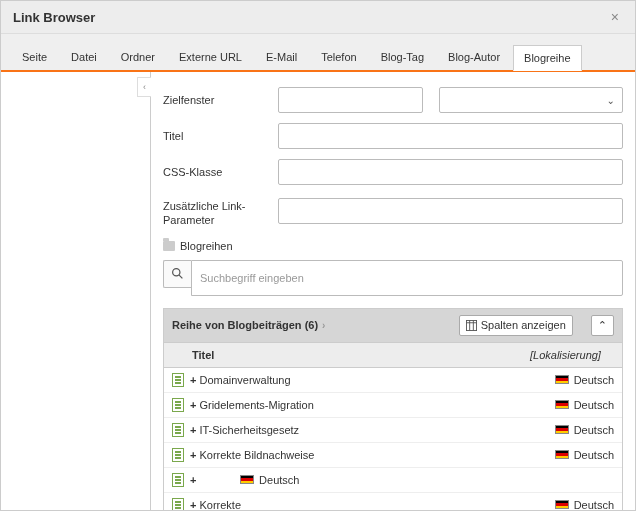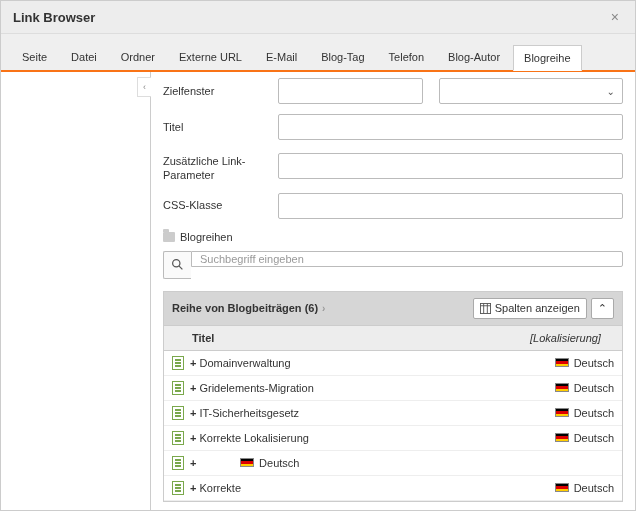--- a/index.html
+++ b/index.html
@@ -7,43 +7,43 @@
     .modal { background: #efefef; border: 1px solid #ccc; width: 636px; height: 511px; display: flex; flex-direction: column; }
     .modal-header { display: flex; justify-content: space-between; align-items: center; padding: 8px 12px; border-bottom: 1px solid #ddd; background: #ededed; }
     .modal-title { font-size: 13px; font-weight: bold; }
     .close-icon { cursor: pointer; color: #888; font-size: 14px; padding: 0 4px; }
     .tabs { display: flex; padding: 10px 10px 0 10px; background: #efefef; border-bottom: 2px solid #f97316; }
     .tab { padding: 6px 10px; cursor: pointer; color: #333; border: 1px solid transparent; border-bottom: none; margin-right: 2px; }
     .tab.active { background: #fff; border: 1px solid #ccc; border-bottom: 1px solid #fff; position: relative; top: 1px; }
     .content-area { display: flex; flex: 1; background: #fff; overflow: hidden; }
     .sidebar-collapsed { width: 150px; border-right: 1px solid #ccc; position: relative; background: #fff; }
     .collapse-toggle { position: absolute; right: -1px; top: 5px; width: 14px; height: 20px; border: 1px solid #ddd; background: #fff; display: flex; align-items: center; justify-content: center; cursor: pointer; font-size: 9px; color: #888; border-right: none; }
-    .main { flex: 1; padding: 6px 12px; overflow-y: auto; }
+    .main { flex: 1; padding: 15px 12px; overflow-y: auto; }
     .form-row { display: flex; align-items: center; margin-bottom: 10px; }
     .form-label { width: 115px; color: #333; font-size: 11px; line-height: 1.3; }
     .form-label.multi { align-self: flex-start; padding-top: 4px; }
     .form-input { height: 26px; border: 1px solid #bbb; border-radius: 2px; padding: 0 6px; background: #fff; }
     .form-input.text-full { flex: 1; }
     .dual { display: flex; gap: 16px; flex: 1; }
     .dual .form-input { width: 145px; }
     .select-wrap { flex: 1; position: relative; display: flex; }
     .select-wrap .form-input { flex: 1; padding-right: 24px; }
     .chevron-down { position: absolute; right: 8px; top: 50%; transform: translateY(-50%); pointer-events: none; font-size: 10px; color: #555; }
     .section-label { display: flex; align-items: center; gap: 5px; margin: 12px 0 8px 0; color: #333; }
     .folder-icon { display: inline-block; width: 12px; height: 10px; background: #ccc; border-radius: 1px; position: relative; }
     .folder-icon::before { content: ""; position: absolute; top: -3px; left: 0; width: 6px; height: 3px; background: #ccc; border-radius: 1px 1px 0 0; }
     .search-row { display: flex; margin-bottom: 12px; }
     .search-btn { width: 28px; height: 28px; border: 1px solid #bbb; border-right: none; background: #fafafa; display: flex; align-items: center; justify-content: center; cursor: pointer; border-radius: 2px 0 0 2px; }
-    .search-input { flex: 1; height: 16px; border: 1px solid #bbb; border-radius: 0 2px 2px 0; padding: 0 8px; color: #999; font-style: normal; }
+    .search-input { flex: 1; height: 36px; border: 1px solid #bbb; border-radius: 0 2px 2px 0; padding: 0 8px; color: #999; font-style: normal; }
     .search-input::placeholder { color: #999; }
     .listing { border: 1px solid #ccc; }
     .listing-header { display: flex; justify-content: space-between; background: #d6d6d6; padding: 6px 8px; }
     .listing-title { font-weight: bold; display: flex; align-items: center; gap: 4px; }
     .listing-title .chev-right { color: #999; font-size: 10px; }
-    .listing-actions { display: flex; gap: 4px; }
+    .listing-actions { display: flex; gap: 18px; }
     .mini-btn { border: 1px solid #aaa; background: #fff; padding: 3px 6px; border-radius: 2px; cursor: pointer; display: flex; align-items: center; gap: 4px; font-size: 10px; }
     .col-header { display: flex; background: #ededed; border-top: 1px solid #ccc; border-bottom: 1px solid #ccc; }
     .col-left { flex: 1; padding: 6px 8px 6px 28px; font-weight: bold; }
     .col-right { width: 100px; padding: 6px 8px; font-style: italic; text-align: left; }
     .row { display: flex; align-items: center; border-bottom: 1px solid #eee; padding: 5px 8px; cursor: pointer; }
     .page-ico { width: 12px; height: 14px; border: 1px solid #7aa84c; background: #fff; margin-right: 6px; position: relative; flex-shrink: 0; }
     .page-ico::after { content: ""; position: absolute; top: 2px; left: 2px; right: 2px; height: 2px; background: #7aa84c; box-shadow: 0 3px 0 #7aa84c, 0 6px 0 #7aa84c; }
     .plus { font-weight: bold; margin-right: 3px; color: #333; }
     .row-title { flex: 1; }
     .flag { width: 14px; height: 9px; display: inline-flex; flex-direction: column; margin-right: 5px; border: 0.5px solid #888; }
@@ -60,22 +60,22 @@
     <span class="modal-title">Link Browser</span>
     <span class="close-icon">×</span>
   </div>
 
   <div class="tabs" id="tabs-container">
       <div class="tab">Seite</div>
       <div class="tab">Datei</div>
       <div class="tab">Ordner</div>
       <div class="tab">Externe URL</div>
       <div class="tab">E-Mail</div>
+      <div class="tab">Telefon</div>
       <div class="tab">Blog-Tag</div>
-      <div class="tab">Telefon</div>
       <div class="tab">Blog-Autor</div>
       <div class="tab active">Blogreihe</div>
     </div>
 
   <div class="content-area">
     <div class="sidebar-collapsed">
       <div class="collapse-toggle">‹</div>
     </div>
     <div class="main">
 
@@ -89,26 +89,26 @@
           </div>
         </div>
       </div>
 
       <div class="form-row">
         <div class="form-label">Titel</div>
         <input class="form-input text-full" value="" style="">
       </div>
 
       <div class="form-row">
+        <div class="form-label">CSS-Klasse</div>
+        <input class="form-input text-full" value="" style="">
+      </div>
+
+      <div class="form-row">
         <div class="form-label multi">Zusätzliche Link-Parameter</div>
-        <input class="form-input text-full" value="" style="">
-      </div>
-
-      <div class="form-row">
-        <div class="form-label">CSS-Klasse</div>
         <input class="form-input text-full" value="" style="">
       </div>
 
       <div class="section-label">
         <span class="folder-icon"></span>
         <span>Blogreihen</span>
       </div>
 
       <div class="search-row">
         <div class="search-btn mag-icon">
@@ -181,21 +181,21 @@
                   <span class="flag-stripe" style="background: rgb(0, 0, 0);"></span>
                   <span class="flag-stripe" style="background: rgb(221, 0, 0);"></span>
                   <span class="flag-stripe" style="background: rgb(255, 204, 0);"></span>
                 </span>
                 <span>Deutsch</span>
               </span>
             </div>
             <div class="row">
               <span class="page-ico"></span>
               <span class="plus">+</span>
-              <span class="row-title">Korrekte Lokalisierung</span>
+              <span class="row-title">Korrekte Bildnachweise</span>
               <span class="lang-cell">
                 <span class="flag">
                   <span class="flag-stripe" style="background: rgb(0, 0, 0);"></span>
                   <span class="flag-stripe" style="background: rgb(221, 0, 0);"></span>
                   <span class="flag-stripe" style="background: rgb(255, 204, 0);"></span>
                 </span>
                 <span>Deutsch</span>
               </span>
             </div>
             <div class="row">

